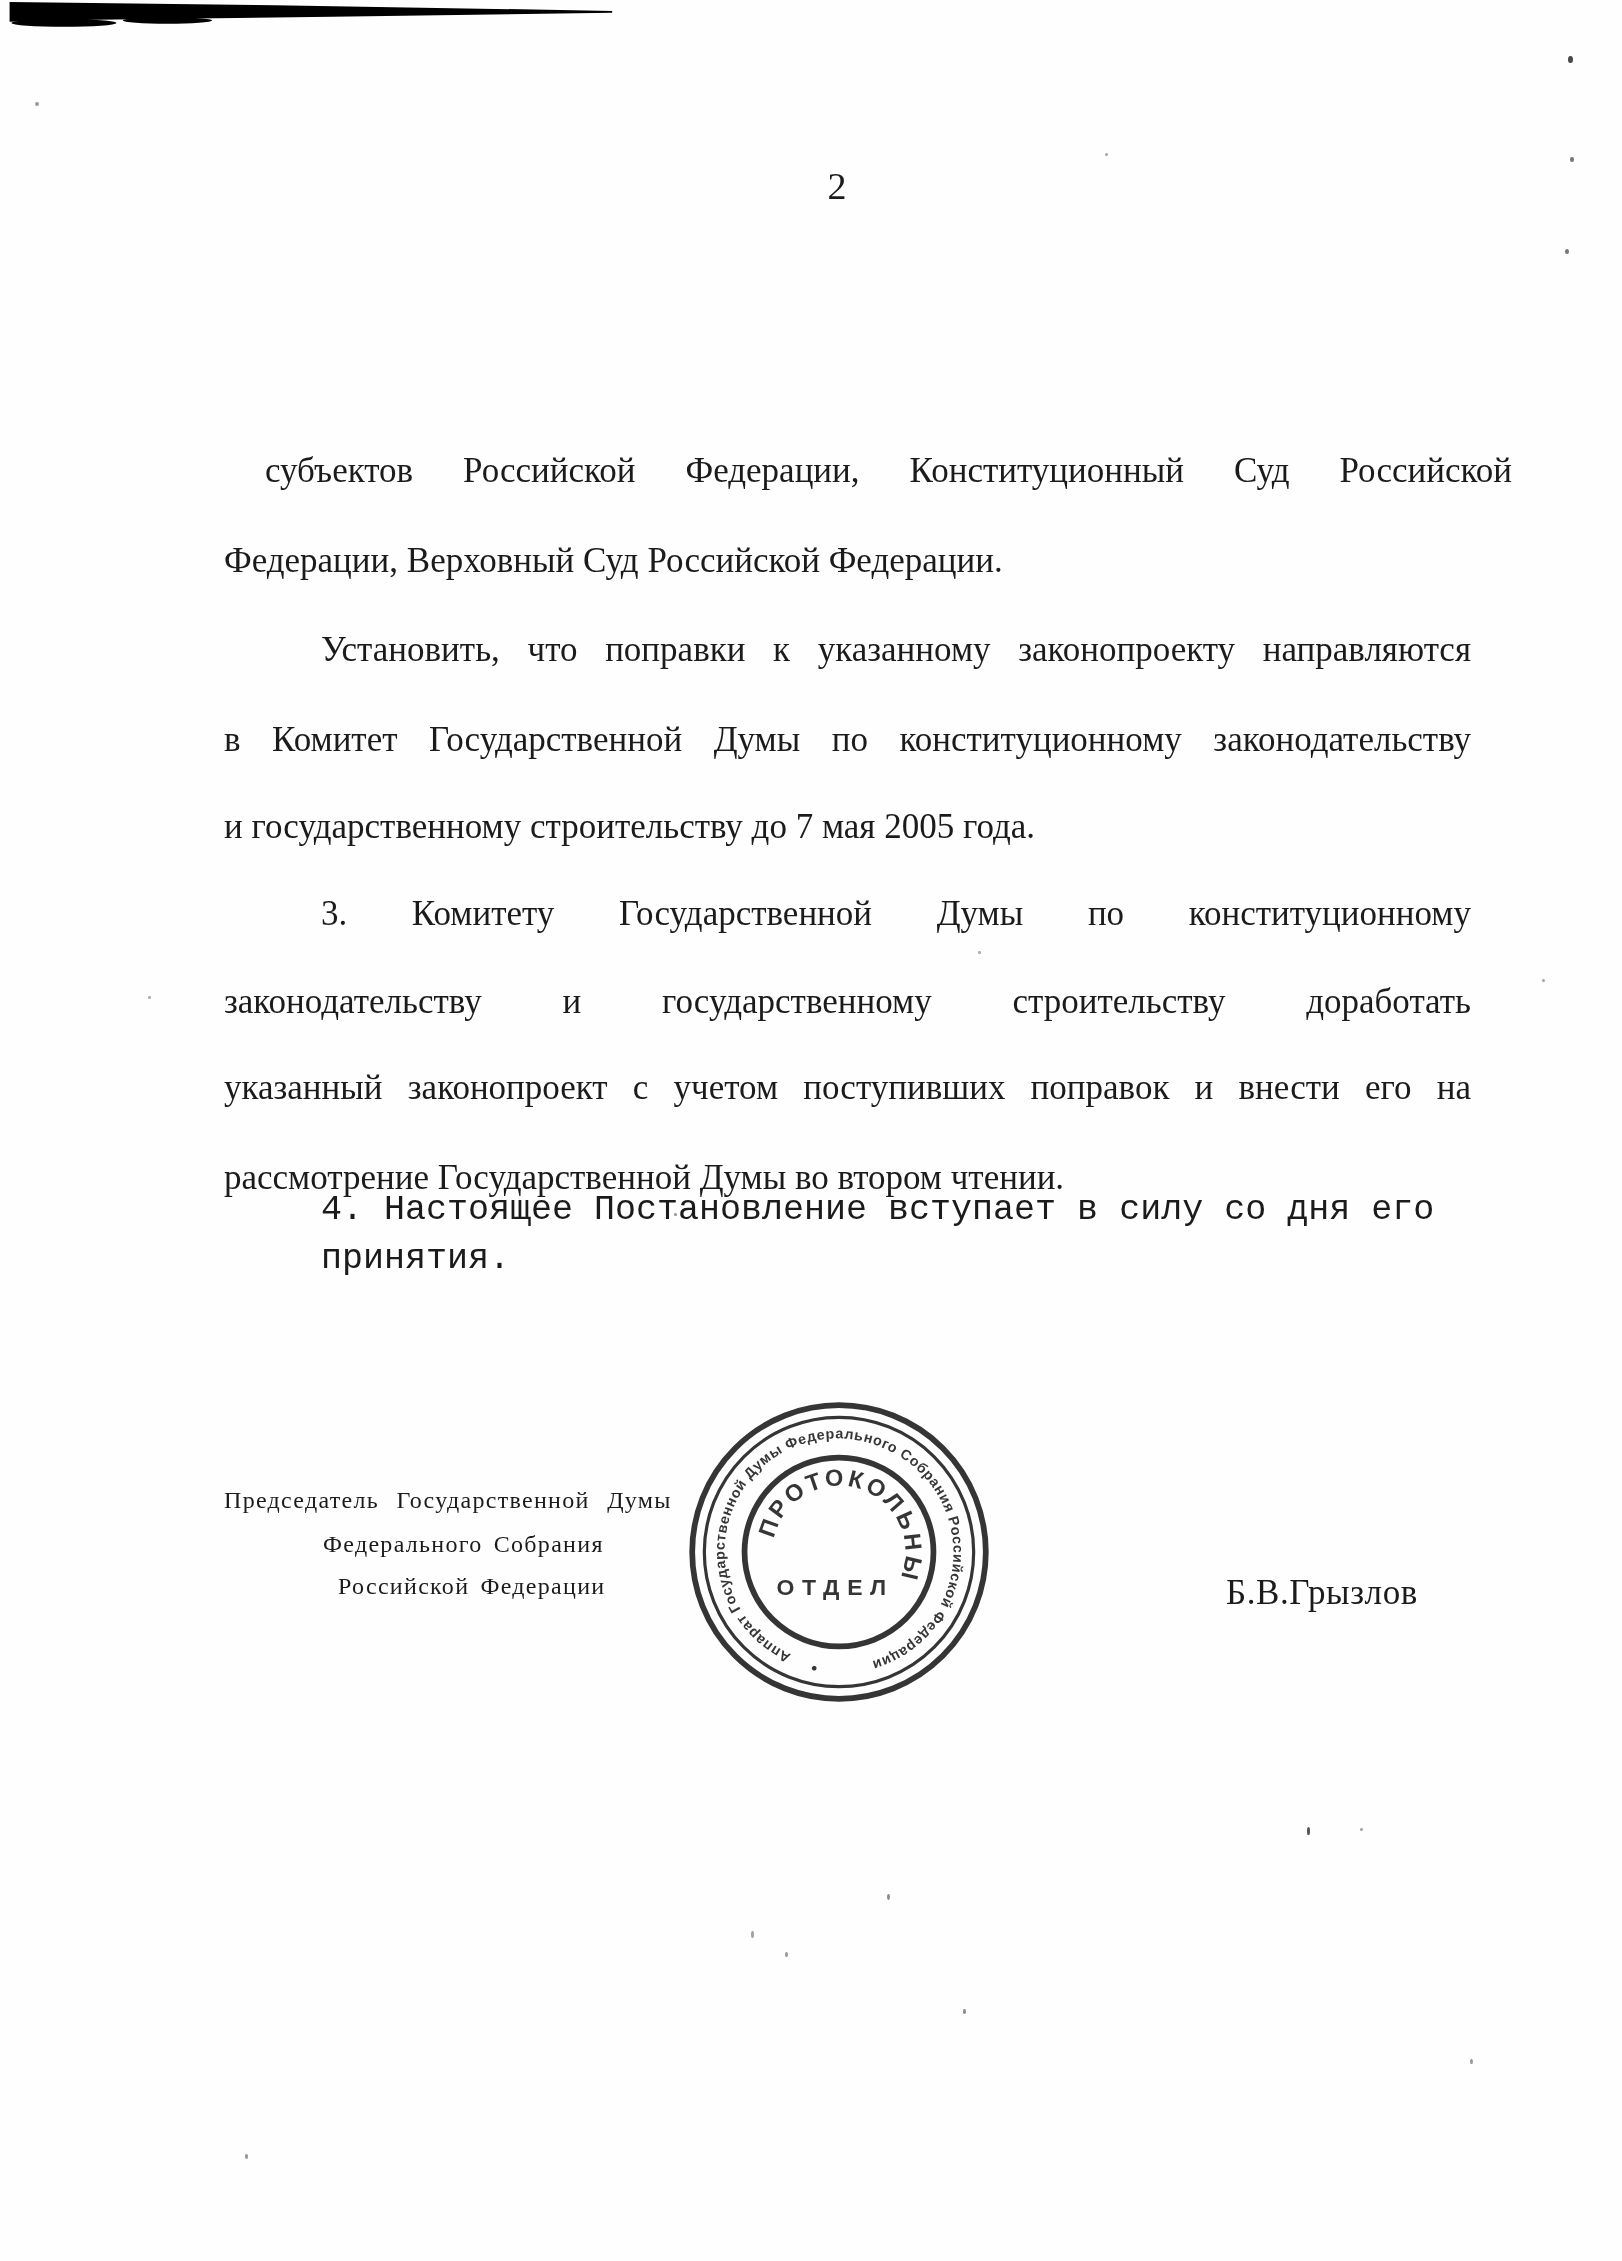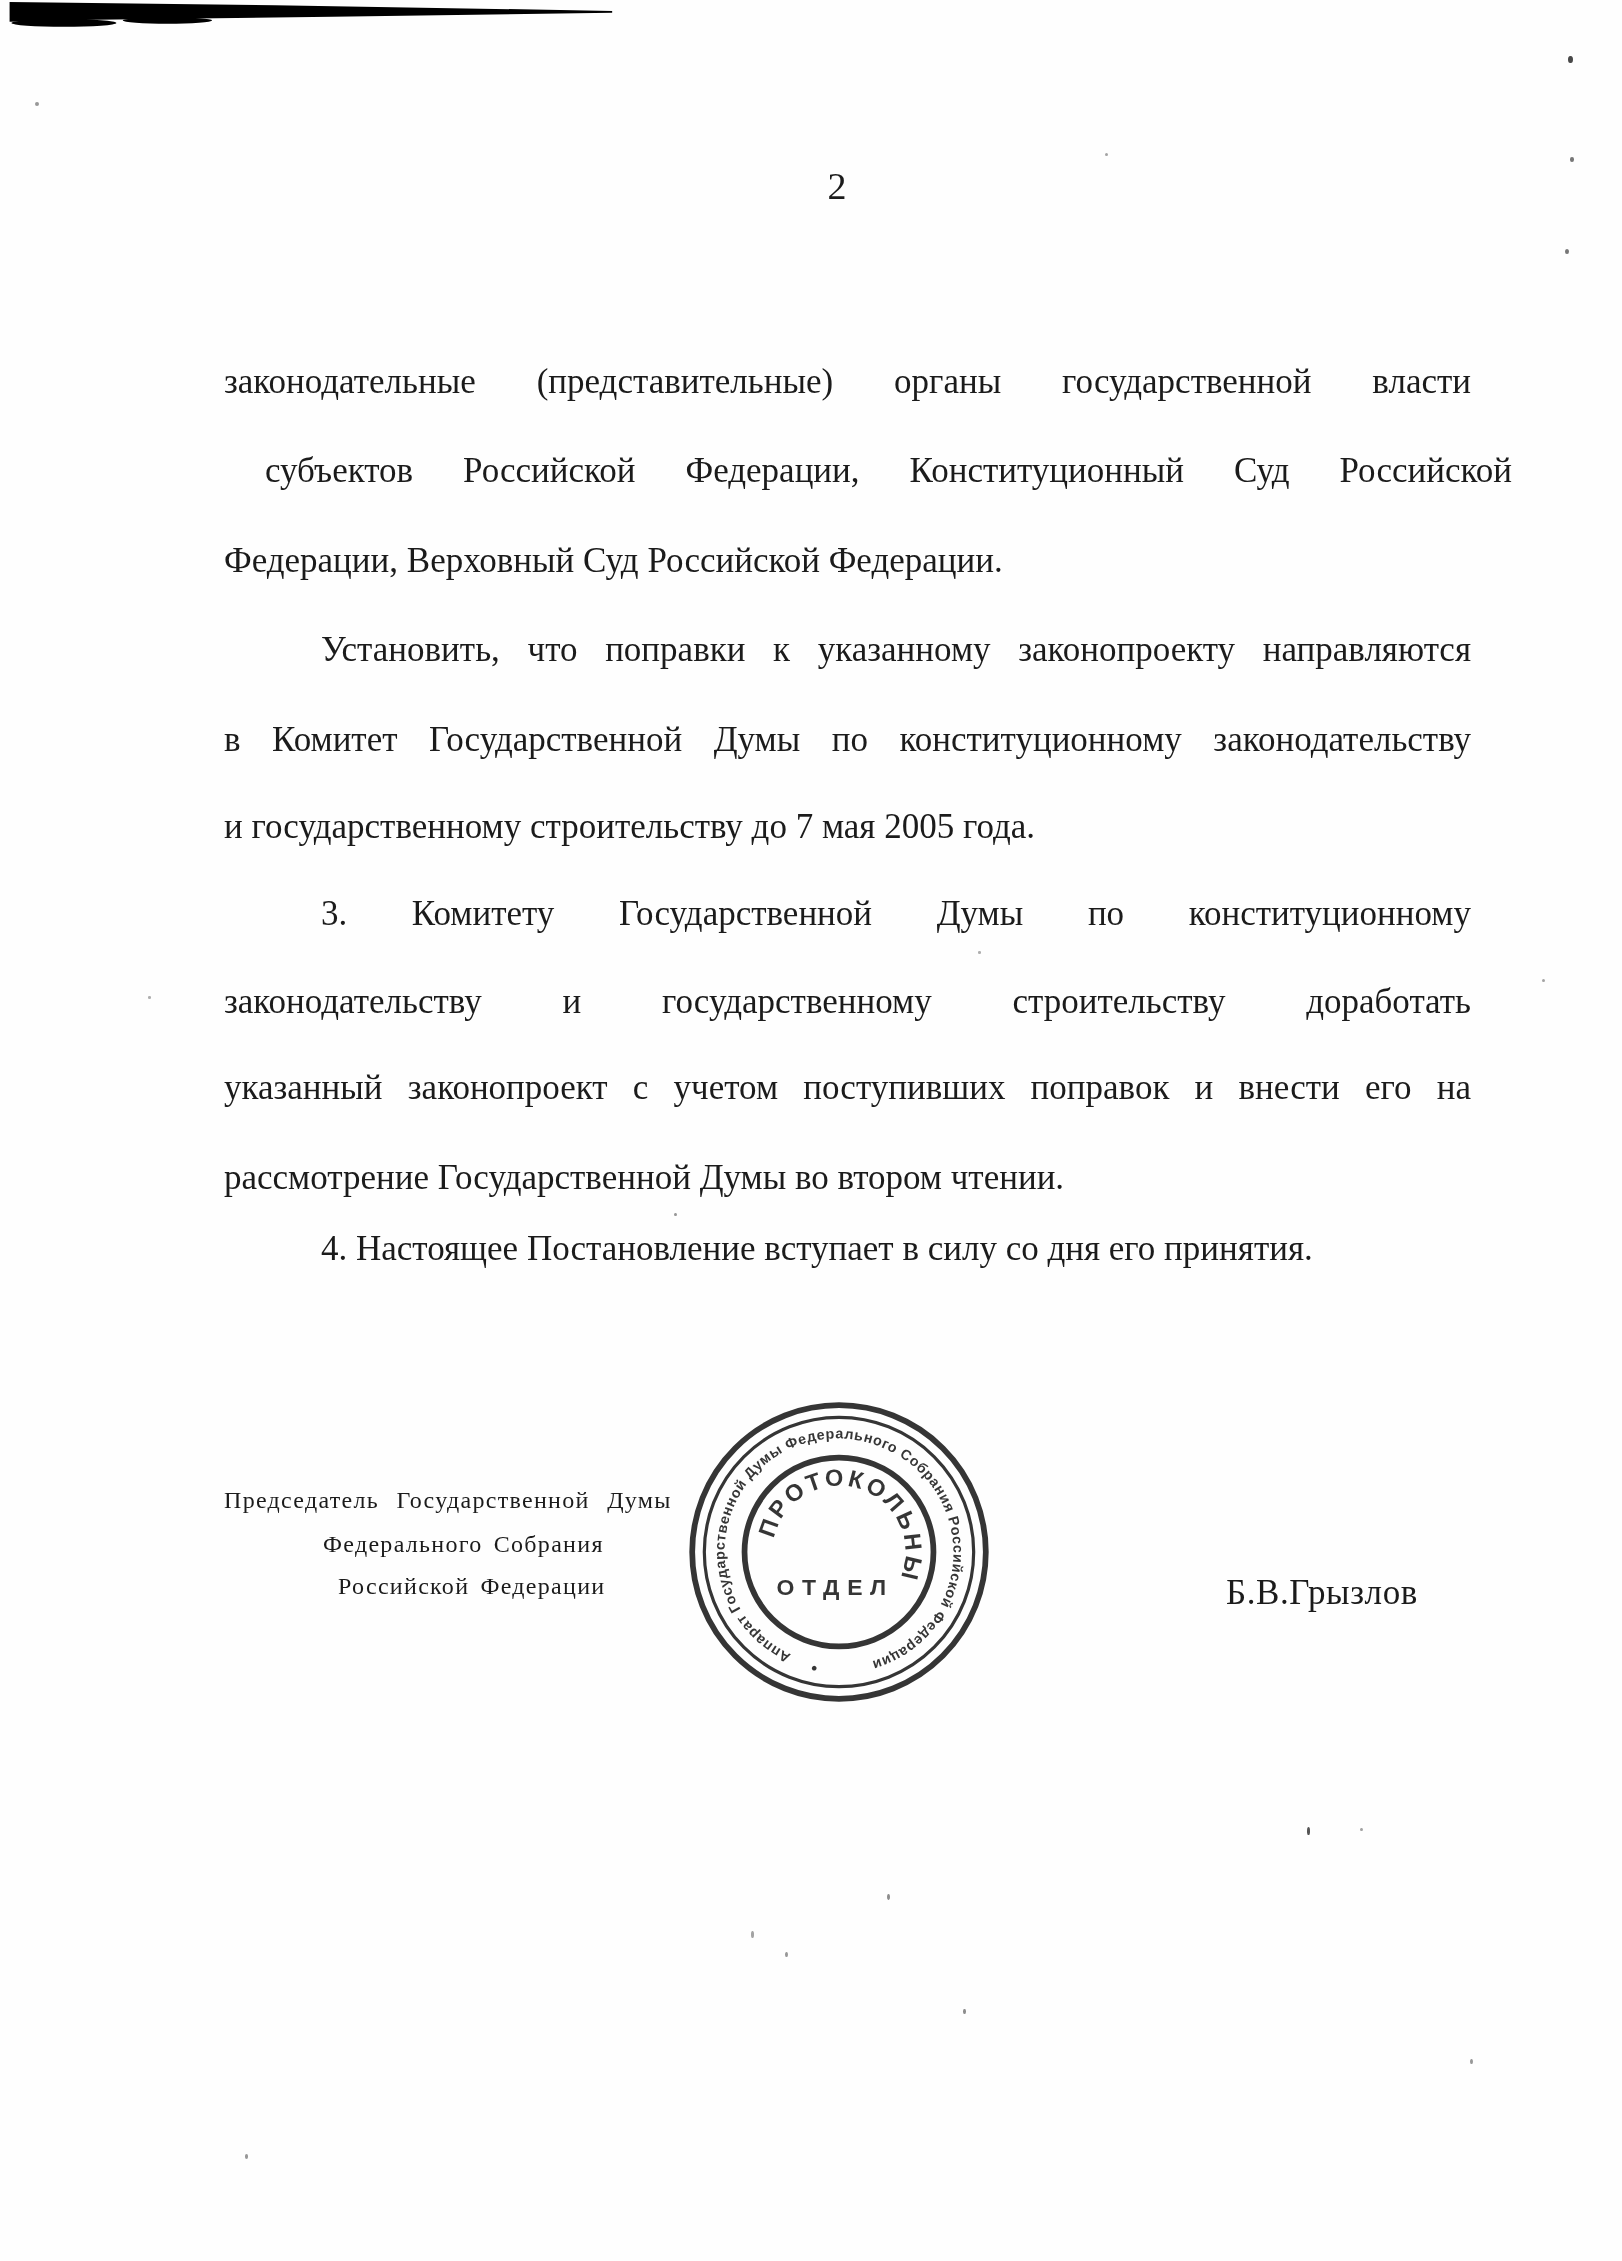--- a/index.html
+++ b/index.html
@@ -43,31 +43,30 @@
 <div class="page">
 
   <svg class="artifact" width="639" height="32" viewBox="0 0 1000 50">
     <polygon points="15,3 430,8 958,17 958,20 520,26 150,31 15,34" fill="#000"></polygon>
     <ellipse cx="100" cy="36" rx="82" ry="6" fill="#000"></ellipse>
     <ellipse cx="262" cy="32" rx="70" ry="5" fill="#000"></ellipse>
   </svg>
 
   <div class="pagenum">2</div>
 
-  <div class="bl j" style="top:357px;">законодательные (представительные) органы государственной власти</div>
   <div class="bl j" style="top:446px;margin-left:41px;">субъектов Российской Федерации, Конституционный Суд Российской</div>
   <div class="bl" style="top:536px;">Федерации, Верховный Суд Российской Федерации.</div>
   <div class="bl j" style="top:715px;">в Комитет Государственной Думы по конституционному законодательству</div>
   <div class="bl j ind" style="top:625px;">Установить, что поправки к указанному законопроекту направляются</div>
   <div class="bl" style="top:802px;">и государственному строительству до 7 мая 2005 года.</div>
   <div class="bl j ind" style="top:889px;">3. Комитету Государственной Думы по конституционному</div>
   <div class="bl j" style="top:977px;">законодательству и государственному строительству доработать</div>
   <div class="bl j" style="top:1063px;">указанный законопроект с учетом поступивших поправок и внести его на</div>
   <div class="bl" style="top:1153px;">рассмотрение Государственной Думы во втором чтении.</div>
-  <div class="bl ind" style="top:1224px;">4. Настоящее Постановление вступает в силу со дня его принятия.</div>
+  <div class="bl ind" style="top:1186px;font-family:Liberation Mono, monospace;">4. Настоящее Постановление вступает в силу со дня его принятия.</div>
 
   <div class="sig sig1">Председатель Государственной Думы</div>
   <div class="sig sig2">Федерального Собрания</div>
   <div class="sig sig3">Российской Федерации</div>
   <div class="signame">Б.В.Грызлов</div>
 
   <svg class="stamp" width="300" height="300" viewBox="-235 -235 470 470">
     <defs>
       <path id="ringPath" d="M -74.8 160.4 A 177 177 0 1 1 74.8 -160.4 A 177 177 0 1 1 -74.8 160.4" fill="none"></path>
       <path id="arcPath" d="M -103 14.5 A 104 104 0 1 1 103 14.5" fill="none"></path>

